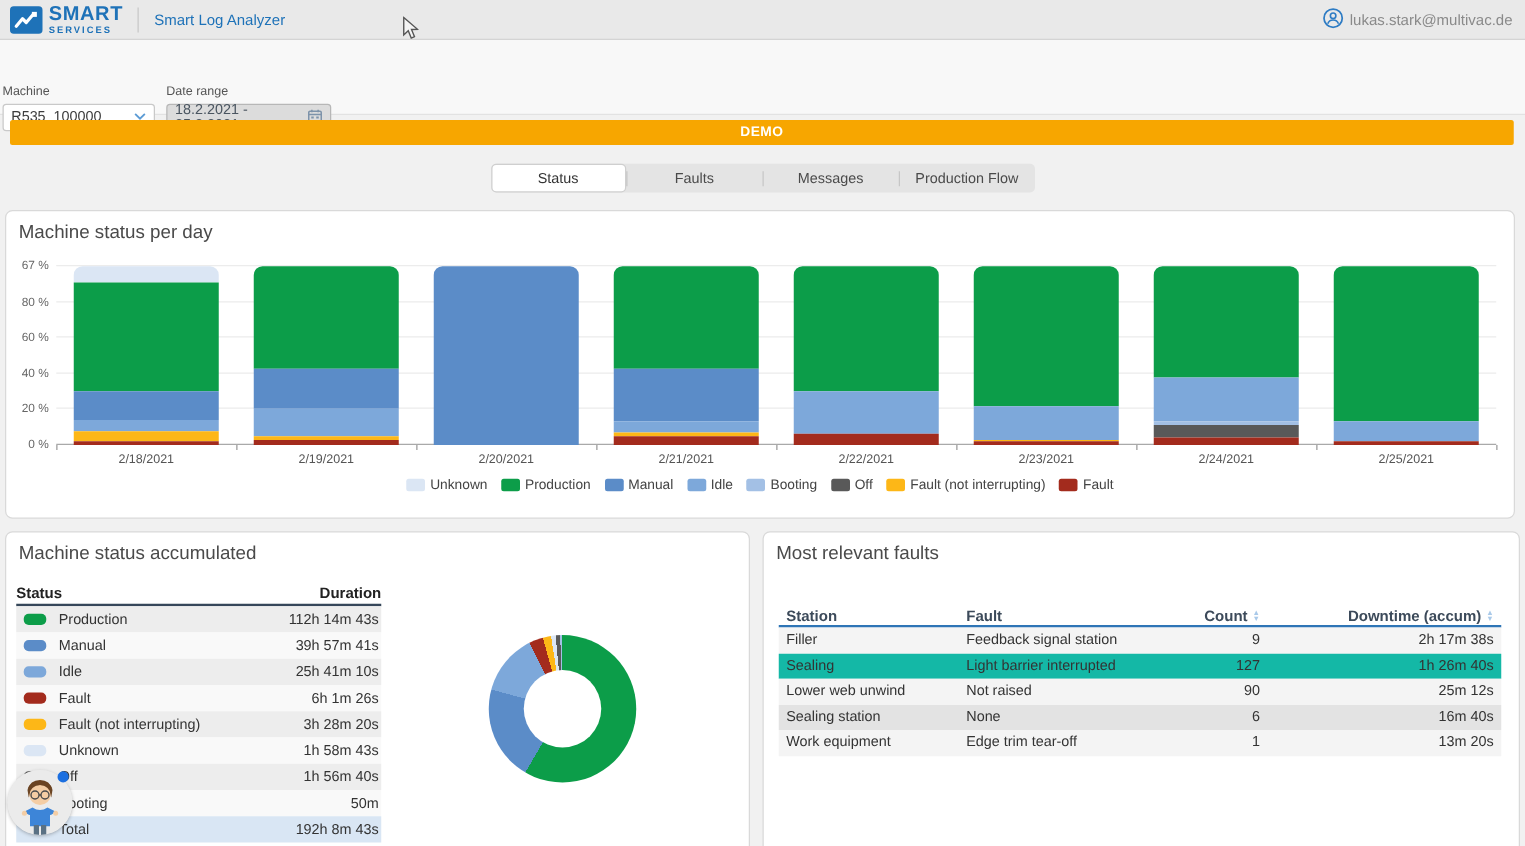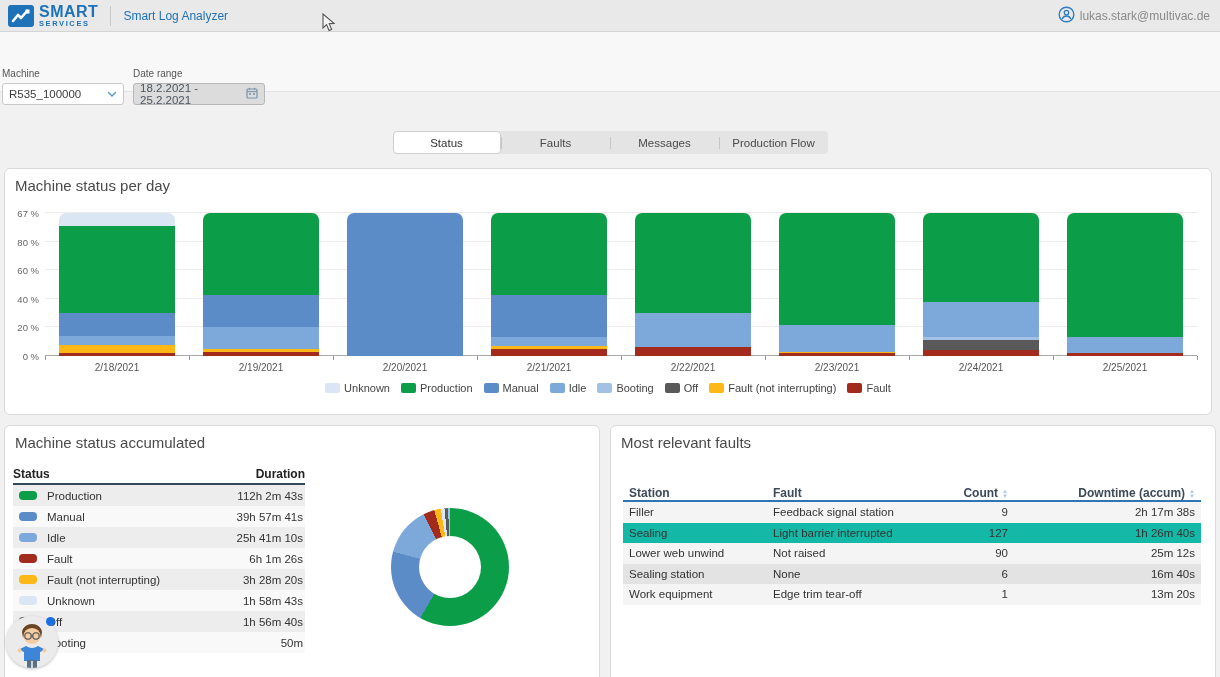--- a/index.html
+++ b/index.html
@@ -160,20 +160,23 @@
             <line x1="3.5" y1="0.8" x2="3.5" y2="2.8" stroke="#7d93aa" stroke-width="1.2"></line>
             <line x1="8.5" y1="0.8" x2="8.5" y2="2.8" stroke="#7d93aa" stroke-width="1.2"></line>
             <rect x="3" y="6.2" width="2" height="1.6" fill="#7d93aa"></rect>
             <rect x="7" y="6.2" width="2" height="1.6" fill="#7d93aa"></rect>
           </svg>
         </span>
       </div>
     </div>
   </div>
 
+  <div class="banner">
+    <span>DEMO</span>
+  </div>
 
   <div class="tabs-row">
     <div class="tabs" id="tabs">
         <div class="tab active">Status</div>
         <span class="tab-div"></span>
         <div class="tab">Faults</div>
         <span class="tab-div"></span>
         <div class="tab">Messages</div>
         <span class="tab-div"></span>
         <div class="tab">Production Flow</div>
@@ -323,21 +326,21 @@
     <div class="panel-title">Machine status accumulated</div>
     <div class="acc-table">
       <div class="acc-head">
         <span>Status</span>
         <span class="dur">Duration</span>
       </div>
       <div id="acc-rows">
           <div class="acc-row" style="background: rgb(237, 237, 237);">
             <span class="swatch" style="background: rgb(12, 157, 73);"></span>
             <span class="name">Production</span>
-            <span class="dur">112h 2m 43s</span>
+            <span class="dur">112h 14m 43s</span>
           </div>
           <div class="acc-row" style="background: rgb(249, 249, 249);">
             <span class="swatch" style="background: rgb(91, 140, 200);"></span>
             <span class="name">Manual</span>
             <span class="dur">39h 57m 41s</span>
           </div>
           <div class="acc-row" style="background: rgb(237, 237, 237);">
             <span class="swatch" style="background: rgb(125, 168, 218);"></span>
             <span class="name">Idle</span>
             <span class="dur">25h 41m 10s</span>
@@ -359,20 +362,24 @@
           </div>
           <div class="acc-row" style="background: rgb(237, 237, 237);">
             <span class="swatch" style="background: rgb(89, 89, 89);"></span>
             <span class="name">Off</span>
             <span class="dur">1h 56m 40s</span>
           </div>
           <div class="acc-row" style="background: rgb(249, 249, 249);">
             <span class="swatch" style="background: rgb(163, 192, 229);"></span>
             <span class="name">Booting</span>
             <span class="dur">50m</span>
+          </div>
+          <div class="acc-row total">
+            <span class="name">Total</span>
+            <span class="dur">192h 8m 43s</span>
           </div>
         </div>
     </div>
     <div class="donut" id="donut" style="background: conic-gradient(rgb(12, 157, 73) 0%, rgb(12, 157, 73) 58.4%, rgb(91, 140, 200) 58.4%, rgb(91, 140, 200) 79.2%, rgb(125, 168, 218) 79.2%, rgb(125, 168, 218) 92.6%, rgb(163, 43, 29) 92.6%, rgb(163, 43, 29) 95.7%, rgb(253, 183, 23) 95.7%, rgb(253, 183, 23) 97.5%, rgb(219, 230, 244) 97.5%, rgb(219, 230, 244) 98.5%, rgb(89, 89, 89) 98.5%, rgb(89, 89, 89) 99.5%, rgb(163, 192, 229) 99.5%, rgb(163, 192, 229) 100%);">
       <div class="donut-hole"></div>
     </div>
   </div>
 
   <div class="panel right-panel">
     <div class="panel-title">Most relevant faults</div>

